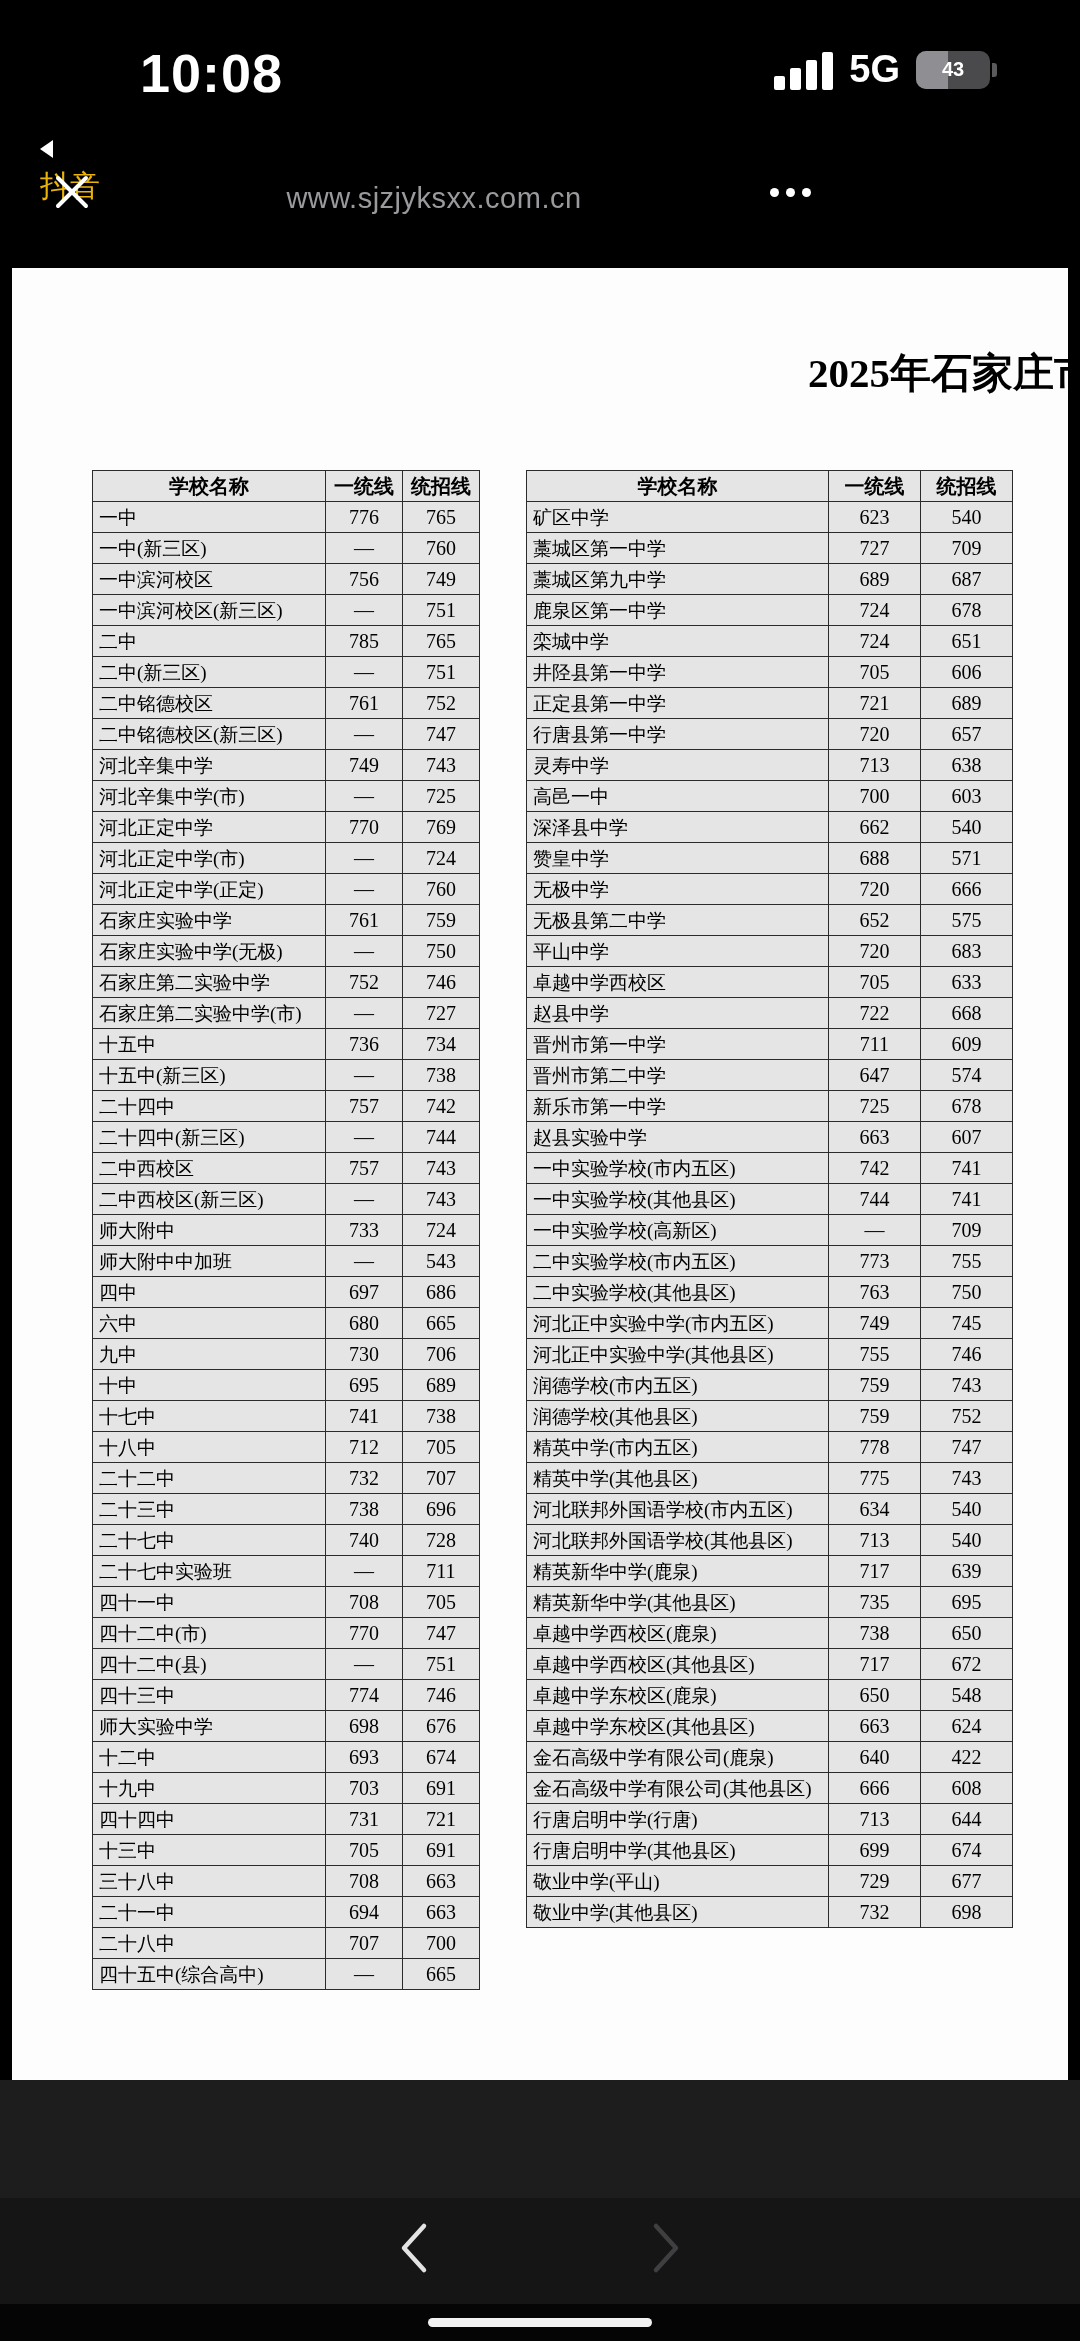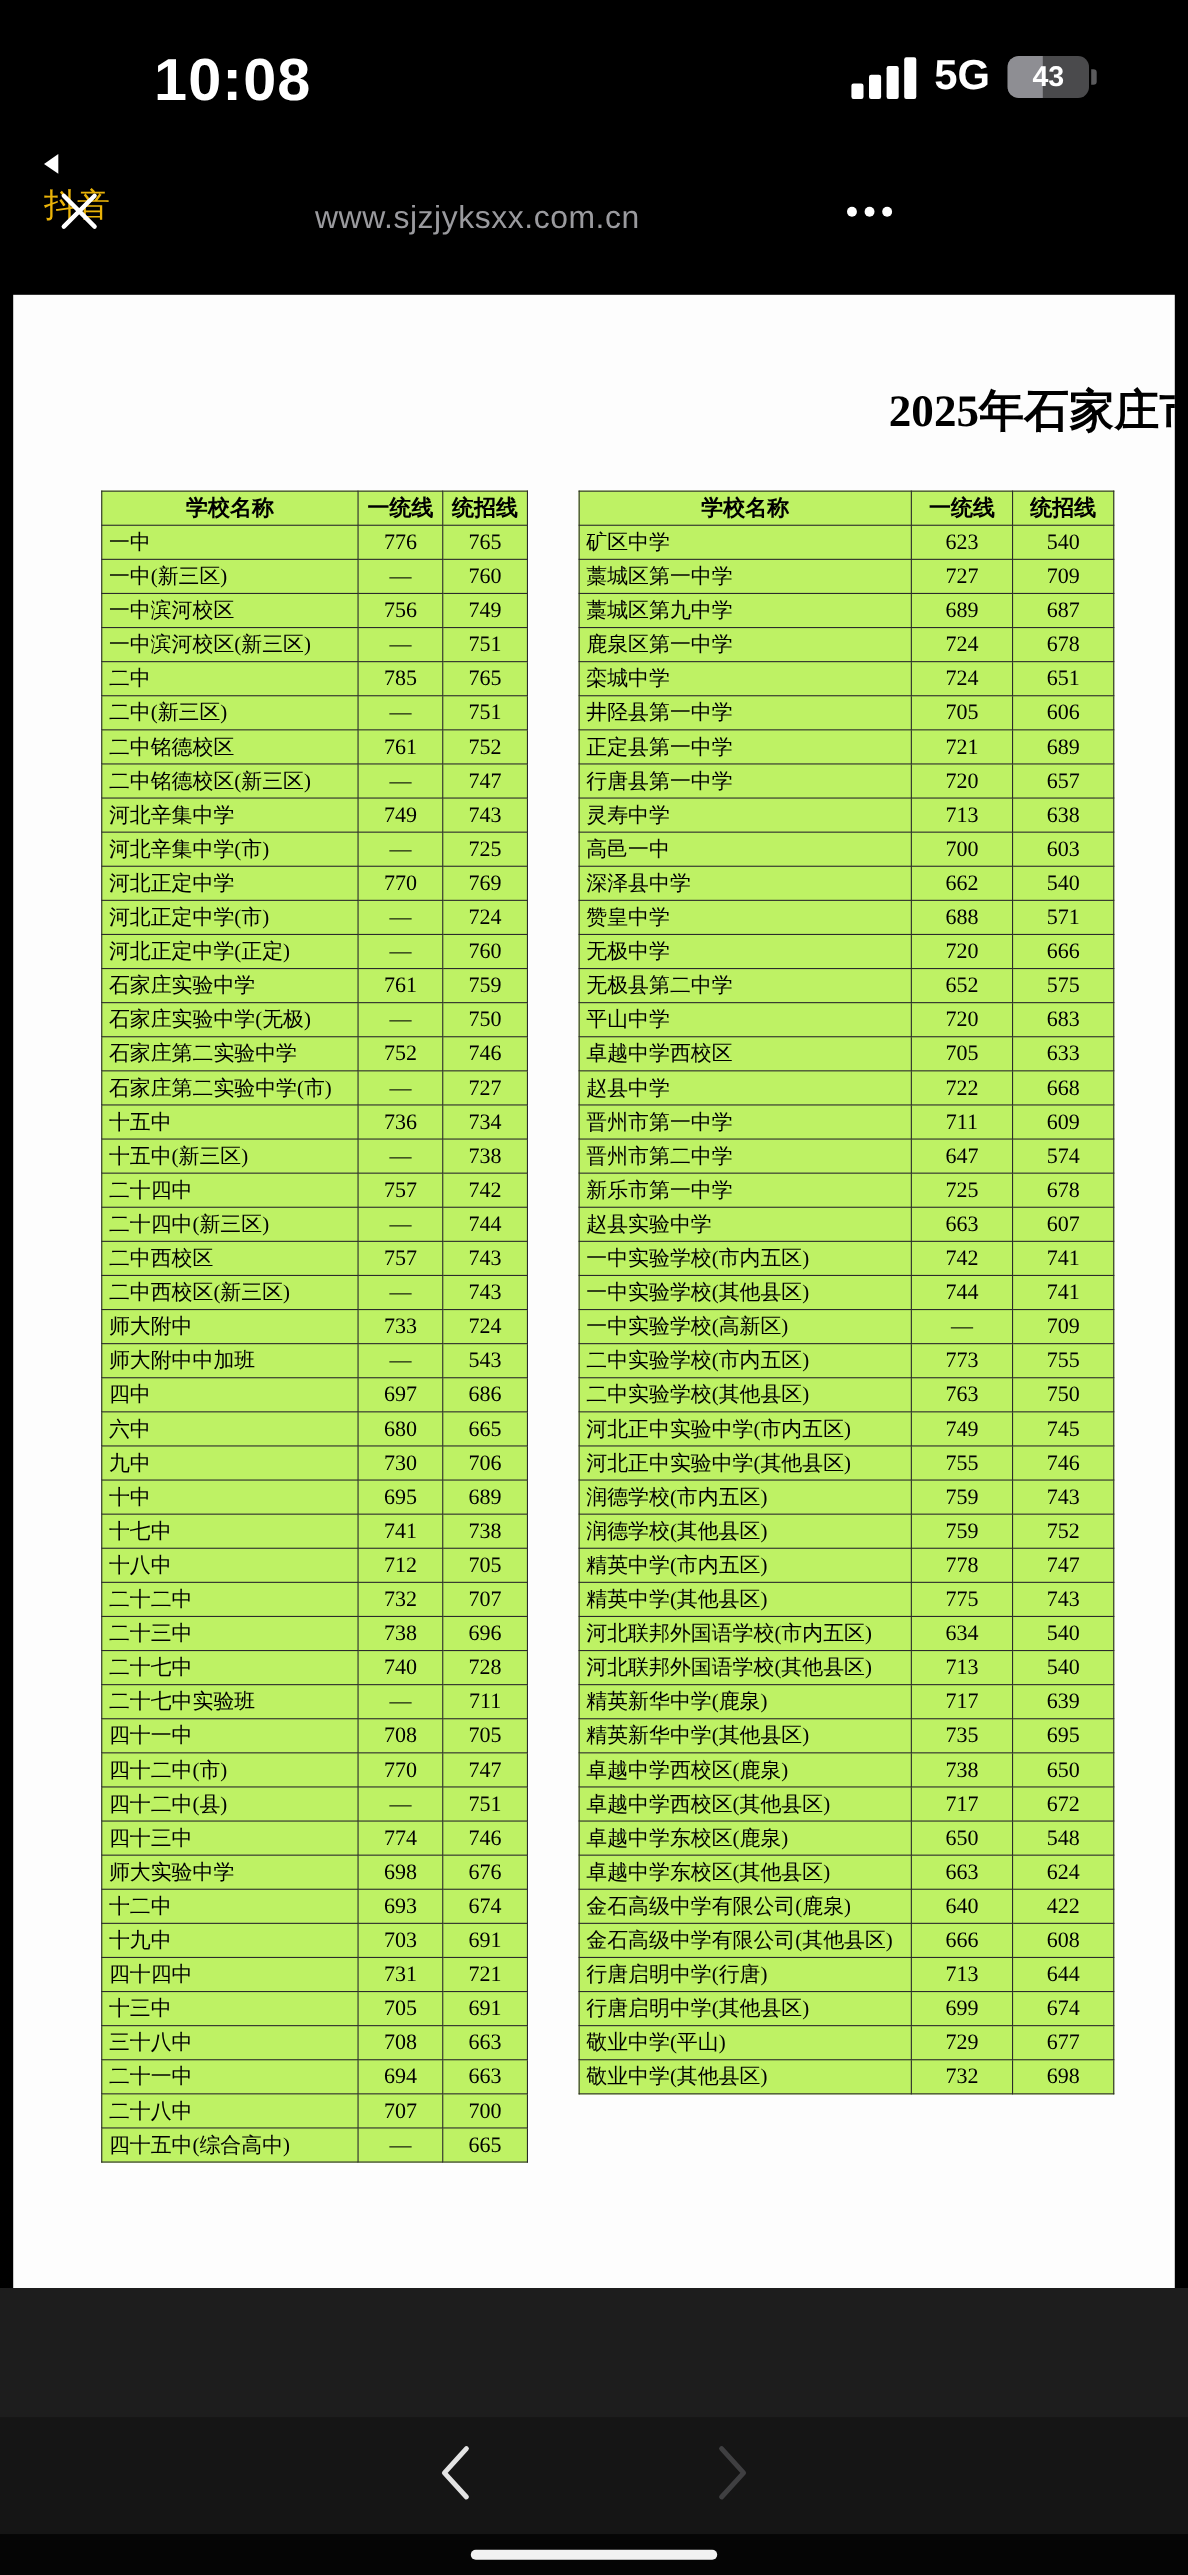--- a/index.html
+++ b/index.html
@@ -12,21 +12,21 @@
                  font-family:"Liberation Sans", sans-serif; letter-spacing:1px; }
   .status-right { position:absolute; right:90px; top:48px; display:flex; align-items:center; gap:16px; }
   .sig-bars { display:flex; align-items:flex-end; gap:5px; height:40px; }
   .sig-bars i { display:block; width:11px; background:#fff; border-radius:2px; }
   .sig-bars i:nth-child(1){height:14px;} .sig-bars i:nth-child(2){height:22px;}
   .sig-bars i:nth-child(3){height:30px;} .sig-bars i:nth-child(4){height:38px;}
   .net-label { color:#fff; font-size:38px; font-weight:600; font-family:"Liberation Sans", sans-serif; }
   .battery { position:relative; width:74px; height:38px; background:#4a4a4c; border-radius:10px;
              display:flex; align-items:center; justify-content:center; }
   .battery-fill { position:absolute; left:0; top:0; bottom:0; width:43%; background:#8e8e93; border-radius:10px 0 0 10px; }
-  .battery-num { position:relative; color:#fff; font-size:26px; font-weight:700; font-family:"Liberation Sans", sans-serif; }
+  .battery-num { position:relative; color:#fff; font-size:20px; font-weight:700; font-family:"Liberation Sans", sans-serif; }
   .battery-nub { position:absolute; right:-7px; top:12px; width:5px; height:14px; background:#5a5a5c; border-radius:0 3px 3px 0; }
 
   .app-return { position:absolute; left:40px; top:140px; display:flex; gap:8px;
                 color:#eab308; font-size:30px; font-family:"Liberation Sans", sans-serif;flex-direction:column; }
   .back-triangle { width:0; height:0; border-top:9px solid transparent; border-bottom:9px solid transparent;
                    border-right:13px solid #fff; display:inline-block; }
 
   
   .browser-bar { position:absolute; left:0; top:158px; width:868px; height:80px; display:flex; align-items:center; }
   .close-btn { position:absolute; left:50px; top:12px; width:44px; height:44px; cursor:pointer; }
@@ -34,21 +34,21 @@
                  font-family:"Liberation Sans", sans-serif; letter-spacing:0.5px; }
   .more-btn { position:absolute; right:50px; top:20px; width:56px; height:28px; display:flex; align-items:center;
               justify-content:center; gap:7px; cursor:pointer; }
   .more-btn i { width:9px; height:9px; border-radius:50%; background:#fff; display:block; }
 
   
   .page { position:absolute; left:12px; top:268px; width:1056px; height:1812px; background:#fdfdfd; overflow:hidden; }
   .page-title { position:absolute; left:796px; top:78px; font-size:41px; font-weight:700; color:#000;
                 white-space:nowrap; font-family:"Liberation Serif", serif; }
 
-  table.score { border-collapse:collapse; position:absolute; table-layout:fixed; background:#bef264; }
+  table.score { border-collapse:collapse; position:absolute; table-layout:fixed; background:#e5e5e5;margin-top:24px; }
   table.score td, table.score th { border:1.5px solid #2b2b2b; height:31px; padding:0 6px;
       font-size:19px; color:#000; white-space:nowrap; overflow:hidden; line-height:1; }
   table.score th { font-weight:700; text-align:center; font-size:20px; }
   table.score td.name { text-align:left; }
   table.score td.num { text-align:center; font-size:20px; }
   .tbl-left { left:80px; top:178px; width:387px; }
   .tbl-left  .col-name{width:233px;} .tbl-left .col-num{width:77px;}
   .tbl-right { left:514px; top:178px; width:486px; }
   .tbl-right .col-name{width:302px;} .tbl-right .col-num{width:92px;}
 

